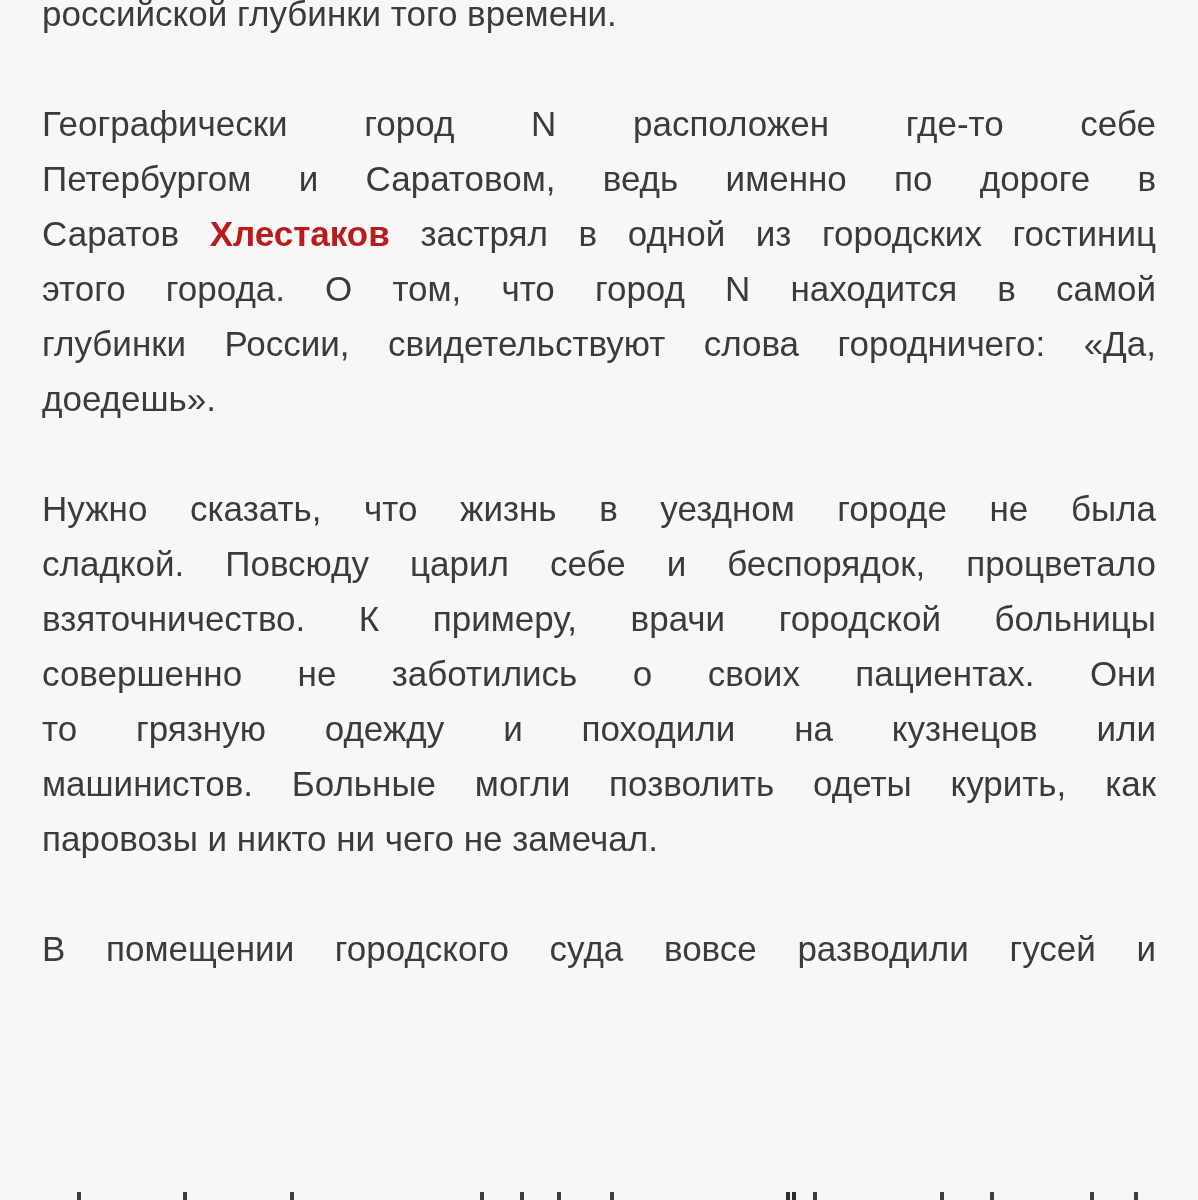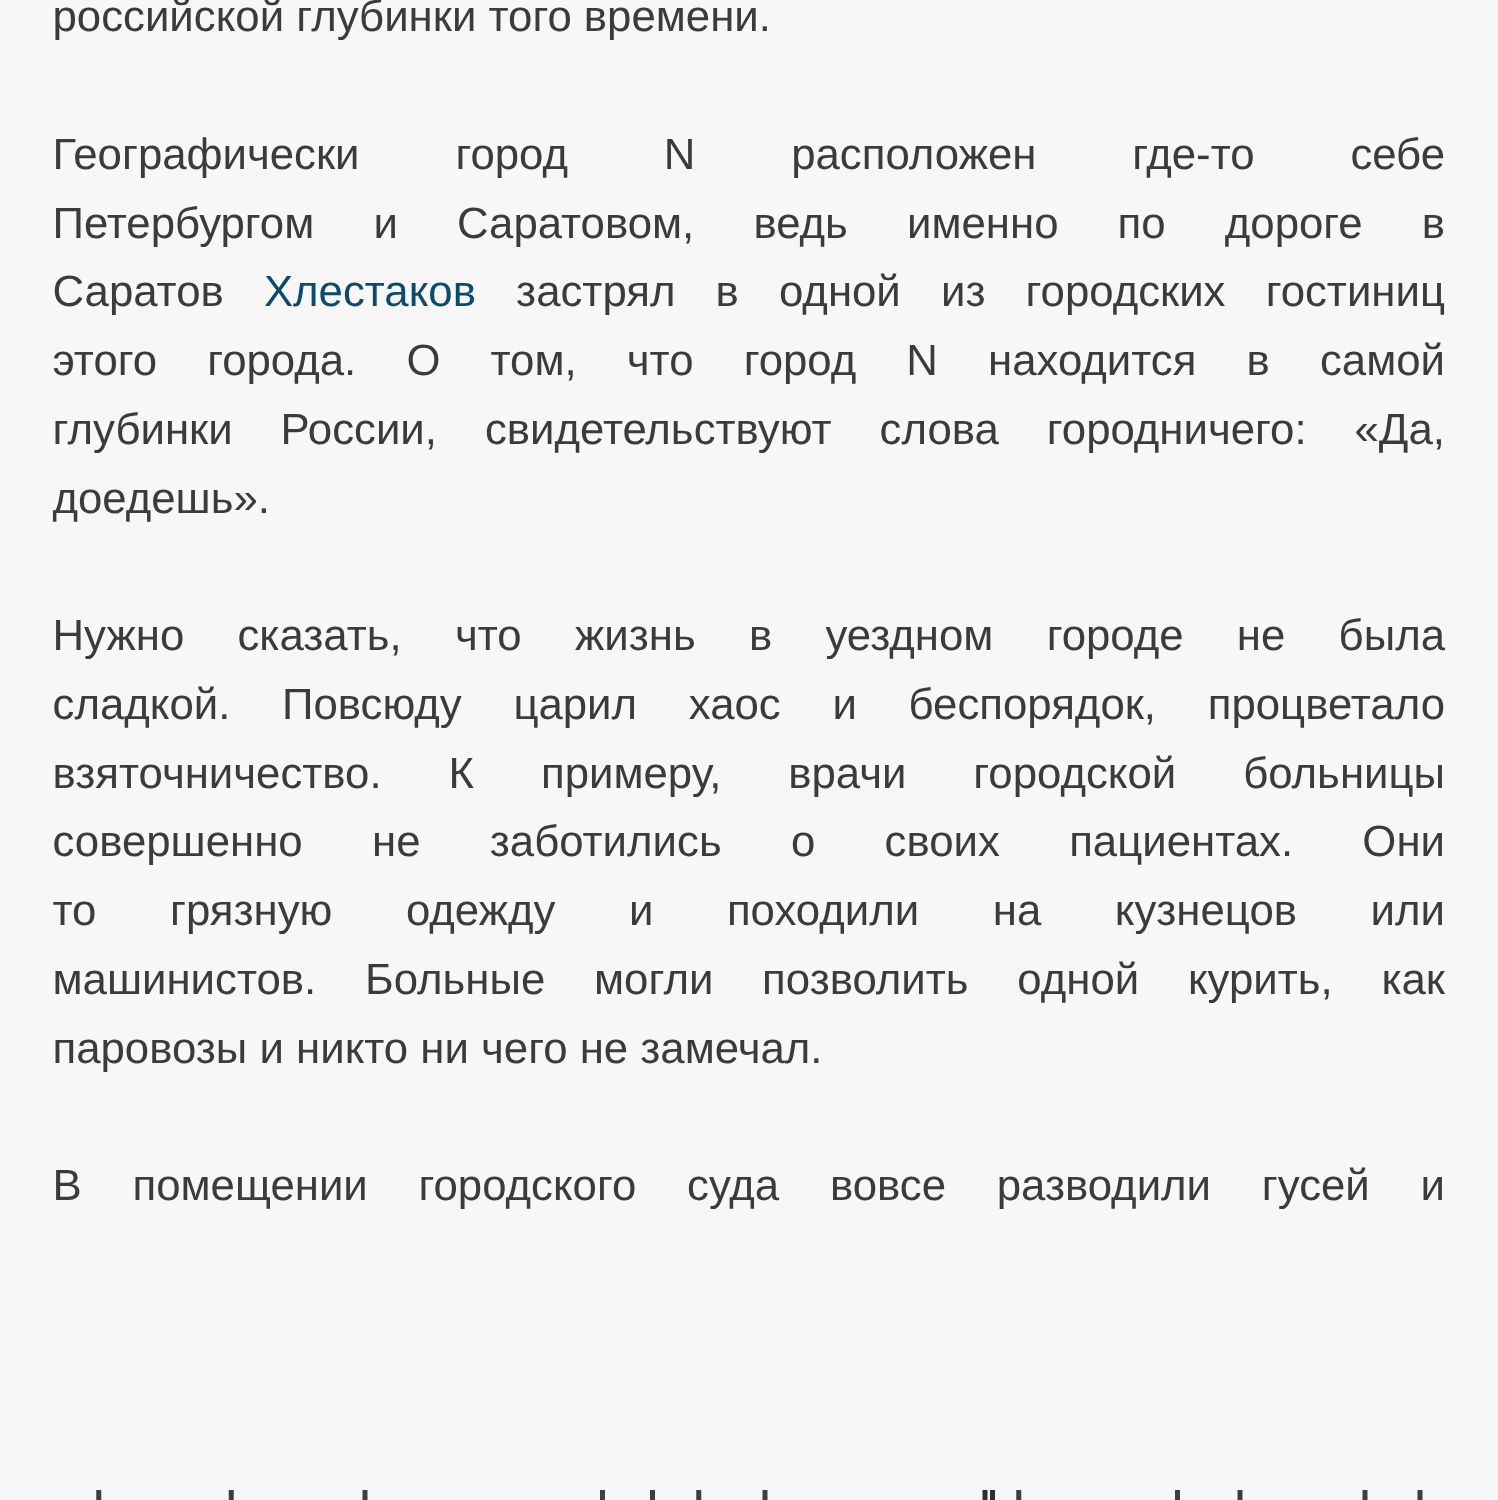--- a/index.html
+++ b/index.html
@@ -27,22 +27,22 @@
   }
   .line {
     display: block;
     text-align: justify;
     text-align-last: justify;
   }
   .line.last {
     text-align-last: left;
   }
   .link {
-    color: #0c4a6e;
-    font-weight: 400;
+    color: #b91c1c;
+    font-weight: 700;
     text-decoration: none;
     cursor: pointer;
     margin-top: 39px;
   }
   
   .next-line-clip {
     position: absolute;
     left: 42px;
     bottom: -4px;
     width: 4px;
@@ -82,25 +82,25 @@
       <a class="link">Хлестаков</a>
       <span>застрял в одной из городских гостиниц</span>
     </span>
     <span class="line">этого города. О том, что город N находится в самой</span>
     <span class="line">глубинки России, свидетельствуют слова городничего: «Да,</span>
     <span class="line last">доедешь».</span>
   </p>
 
   <p class="para">
     <span class="line">Нужно сказать, что жизнь в уездном городе не была</span>
-    <span class="line">сладкой. Повсюду царил хаос и беспорядок, процветало</span>
+    <span class="line">сладкой. Повсюду царил себе и беспорядок, процветало</span>
     <span class="line">взяточничество. К примеру, врачи городской больницы</span>
     <span class="line">совершенно не заботились о своих пациентах. Они</span>
     <span class="line">то грязную одежду и походили на кузнецов или</span>
-    <span class="line">машинистов. Больные могли позволить одной курить, как</span>
+    <span class="line">машинистов. Больные могли позволить одеты курить, как</span>
     <span class="line last">паровозы и никто ни чего не замечал.</span>
   </p>
 
   <p class="para">
     <span class="line">В помещении городского суда вовсе разводили гусей и</span>
   </p>
 
 </main>
 
 <div class="next-line-clip"></div>

